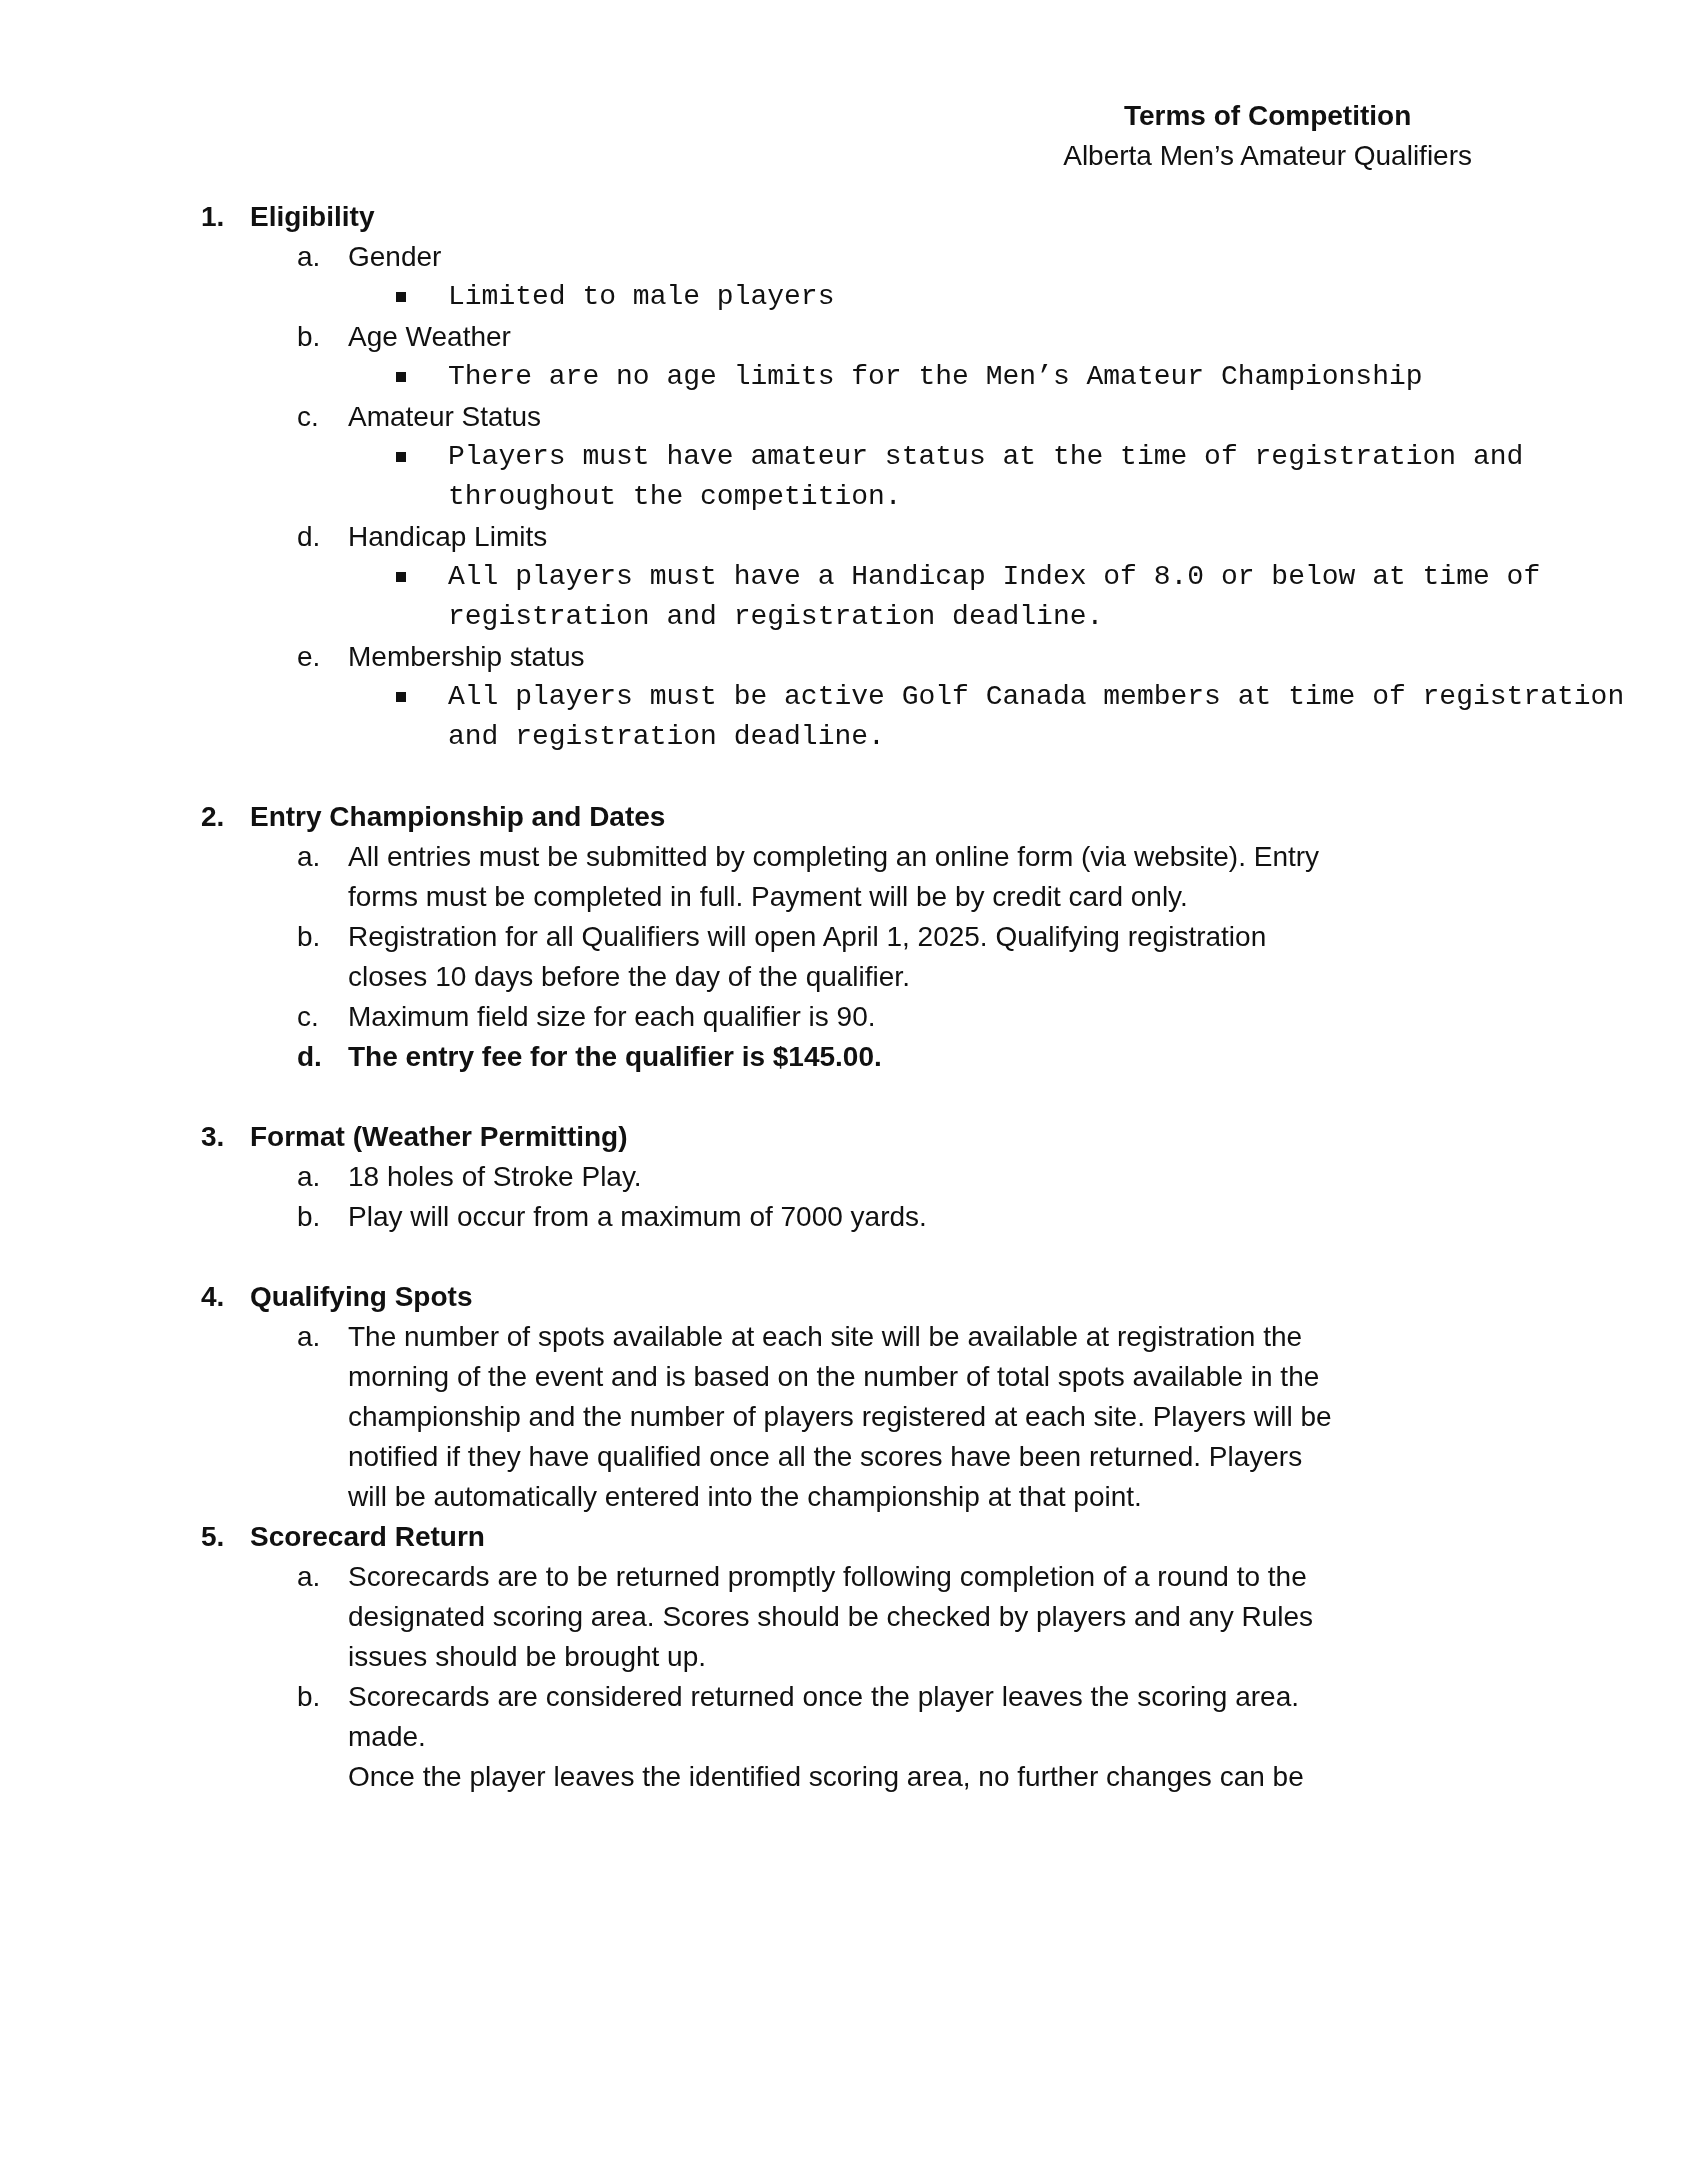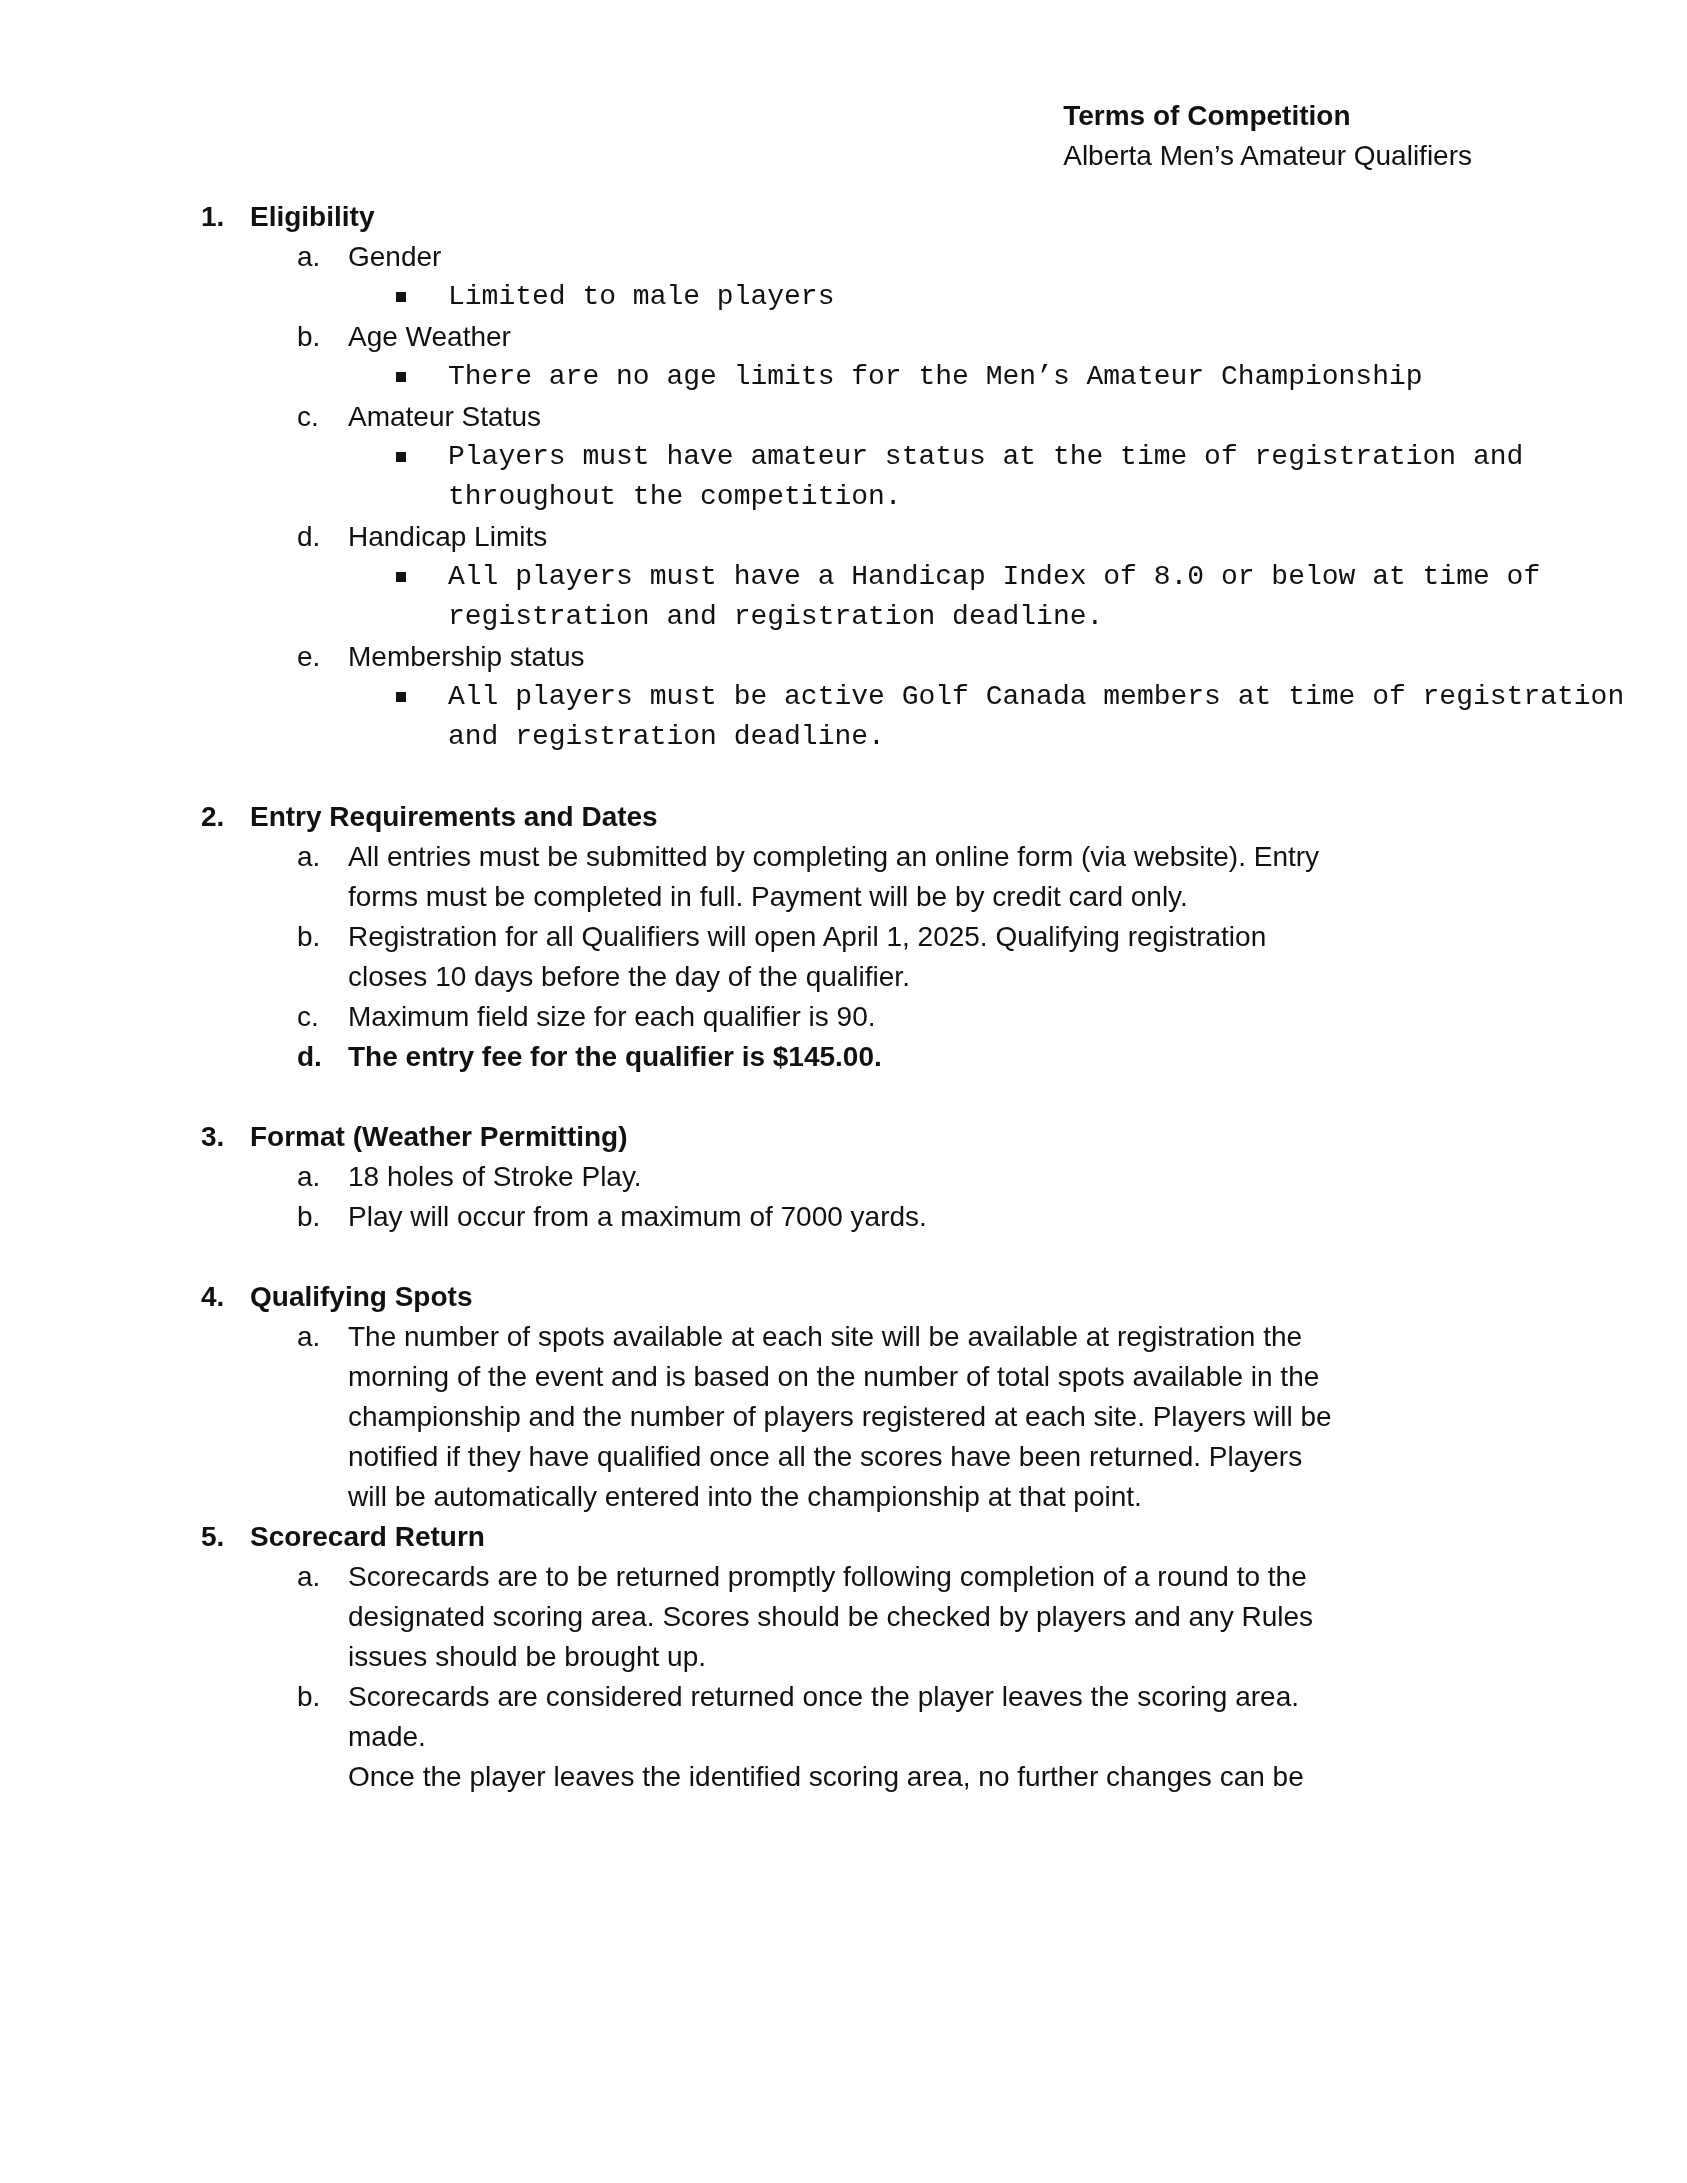--- a/index.html
+++ b/index.html
@@ -1,18 +1,18 @@
 <!DOCTYPE html>
 <html style="font-size:13.5px"><head>
 <meta charset="utf-8">
 <style>
   html, body { margin:0; padding:0; background:#ffffff; }
   body { width:1687px; height:2183px; position:relative; overflow:hidden;
          font-family:"Liberation Sans", "DejaVu Sans", sans-serif; color:#111111; }
-  .header { position:absolute; right:215px; top:96px; text-align:left; font-size:28px; line-height:40px; }
+  .header { position:absolute; right:215px; top:96px; text-align:center; font-size:28px; line-height:40px; }
   .header .title { font-weight:bold; }
   .body { position:absolute; left:0; top:197px; width:1687px; font-size:28px; line-height:40px; }
   .line { position:relative; height:40px; white-space:nowrap; }
   .blank { height:40px; }
   .num { position:absolute; left:201px; font-weight:bold; }
   .htext { position:absolute; left:250px; font-weight:bold; }
   .letter { position:absolute; left:297px; }
   .ltext { position:absolute; left:348px; }
   .bullet { position:absolute; left:396px; top:15px; width:10px; height:10px; background:#111; }
   .btext { position:absolute; left:448px;font-family:Liberation Mono, monospace; }
@@ -78,21 +78,21 @@
       <span class="bullet"></span>
       <span class="btext">All players must be active Golf Canada members at time of registration</span>
     </div>
   <div class="line">
       <span class="btext">and registration deadline.</span>
     </div>
   <div class="blank"></div>
 
   <div class="line">
     <span class="num">2.</span>
-    <span class="htext">Entry Requirements and Dates</span>
+    <span class="htext">Entry Championship and Dates</span>
   </div>
   <div class="line">
       <span class="letter">a.</span>
       <span class="ltext">All entries must be submitted by completing an online form (via website). Entry</span>
     </div>
   <div class="line">
       <span class="ltext">forms must be completed in full. Payment will be by credit card only.</span>
     </div>
   <div class="line">
       <span class="letter">b.</span>

